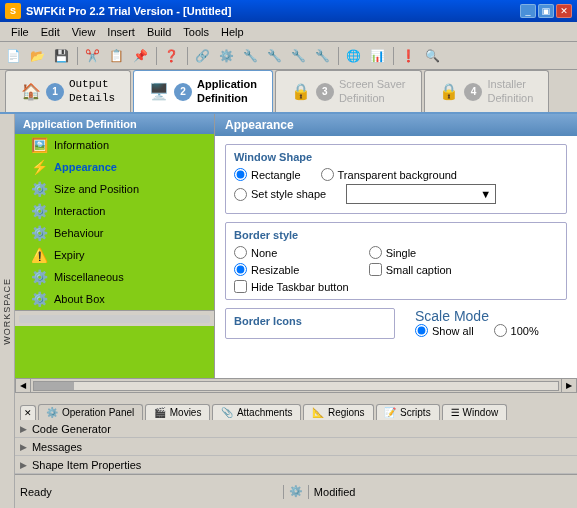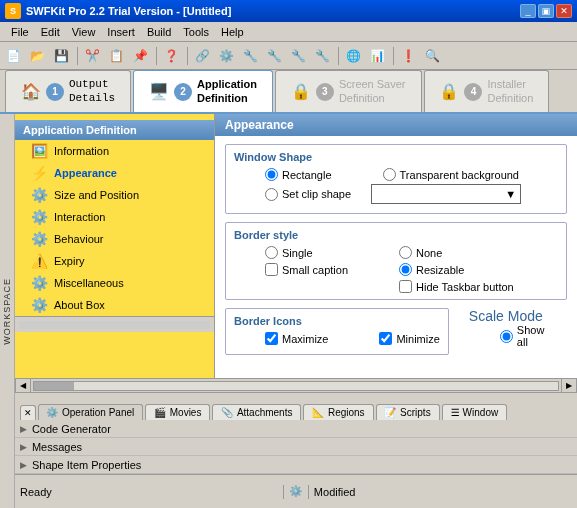--- a/index.html
+++ b/index.html
@@ -73,23 +73,23 @@
       font-weight: bold;
     }
     .wizard-tab.disabled { color: #aaa; cursor: default; }
     .wizard-num { width: 18px; height: 18px; border-radius: 50%; background: #6699cc; color: white; display: flex; align-items: center; justify-content: center; font-size: 10px; font-weight: bold; }
     .wizard-tab.disabled .wizard-num { background: #aaa; }
     .wizard-tab-icon { font-size: 16px; }
 
     
     .sidebar {
       width: 200px;
-      background: #fde047;
+      background: #84cc16;
       border-right: 1px solid #999;
-      padding: 6px 0;
+      padding: 0 0;
     }
     .sidebar-header {
       background: linear-gradient(to bottom, #7ba7d4, #5588bb);
       color: white;
       padding: 4px 8px;
       font-weight: bold;
       font-size: 11px;
     }
     .sidebar-item {
       display: flex;
@@ -110,21 +110,21 @@
     }
     .panel-header {
       background: linear-gradient(to bottom, #7ba7d4, #5588bb);
       color: white;
       padding: 4px 10px;
       font-weight: bold;
       font-size: 12px;
     }
     .panel-body { padding: 8px 10px; }
     .radio-row { display: flex; align-items: center; gap: 20px; margin-bottom: 3px; }
-    .radio-item { display: flex; align-items: center; gap: 4px; margin-left: 31px; }
+    .radio-item { display: flex; align-items: center; gap: 4px; }
     input[type="radio"], input[type="checkbox"] { margin: 0; }
 
     .section-box {
       border: 1px solid #aac;
       border-radius: 2px;
       padding: 6px 8px;
       margin-bottom: 8px;
     }
     .section-box-label {
       color: #336699;
@@ -387,72 +387,62 @@
                   <label for="rectangle">Rectangle</label>
                 </div>
                 <div class="radio-item">
                   <input type="radio" name="window-shape" id="transparent-bg" style="">
                   <label for="transparent-bg">Transparent background</label>
                 </div>
               </div>
               <div class="radio-row">
                 <div class="radio-item">
                   <input type="radio" name="window-shape" id="set-clip-shape" style="">
-                  <label for="set-clip-shape">Set clip shape</label>
+                  <label for="set-clip-shape">Set style shape</label>
                 </div>
                 <div class="dropdown-mock">
                   <span></span>
                   <span>▼</span>
                 </div>
               </div>
             </div>
 
             <div class="section-box">
               <div class="section-box-label">Border style</div>
               <div class="border-two-col">
                 <div>
                   <div class="radio-item" style="margin-bottom:4px;">
+                    <input type="radio" name="border-style" id="none" style="">
+                    <label for="none">None</label>
+                  </div>
+                  <div class="radio-item" style="margin-bottom:4px;">
+                    <input type="radio" name="border-style" id="resizable" checked="" style="">
+                    <label for="resizable">Resizable</label>
+                  </div>
+                  <div class="radio-item">
+                    <input type="checkbox" id="hide-taskbar" style="">
+                    <label for="hide-taskbar">Hide Taskbar button</label>
+                  </div>
+                </div>
+                <div>
+                  <div class="radio-item" style="margin-bottom:4px;">
                     <input type="radio" name="border-style" id="single" style="">
                     <label for="single">Single</label>
                   </div>
                   <div class="radio-item">
                     <input type="checkbox" id="small-caption" style="">
                     <label for="small-caption">Small caption</label>
                   </div>
                 </div>
-                <div>
-                  <div class="radio-item" style="margin-bottom:4px;">
-                    <input type="radio" name="border-style" id="none" style="">
-                    <label for="none">None</label>
-                  </div>
-                  <div class="radio-item" style="margin-bottom:4px;">
-                    <input type="radio" name="border-style" id="resizable" checked="" style="">
-                    <label for="resizable">Resizable</label>
-                  </div>
-                  <div class="radio-item">
-                    <input type="checkbox" id="hide-taskbar" style="">
-                    <label for="hide-taskbar">Hide Taskbar button</label>
-                  </div>
-                </div>
               </div>
             </div>
 
             <div style="display:flex; gap:20px; align-items:flex-start;">
               <div class="section-box" style="flex:1;">
                 <div class="section-box-label">Border Icons</div>
-                <div class="radio-row">
-                  <div class="radio-item">
-                    <input type="checkbox" id="maximize" checked="" style="">
-                    <label for="maximize">Maximize</label>
-                  </div>
-                  <div class="radio-item">
-                    <input type="checkbox" id="minimize" checked="" style="">
-                    <label for="minimize">Minimize</label>
-                  </div>
-                </div>
               </div>
               <div style="flex:1;">
                 <div class="scale-label">Scale Mode</div>
                 <div class="radio-row">
                   <div class="radio-item">
                     <input type="radio" name="scale-mode" id="show-all" checked="" style="">
                     <label for="show-all">Show all</label>
                   </div>
                   <div class="radio-item">
                     <input type="radio" name="scale-mode" id="100-percent" style="">

